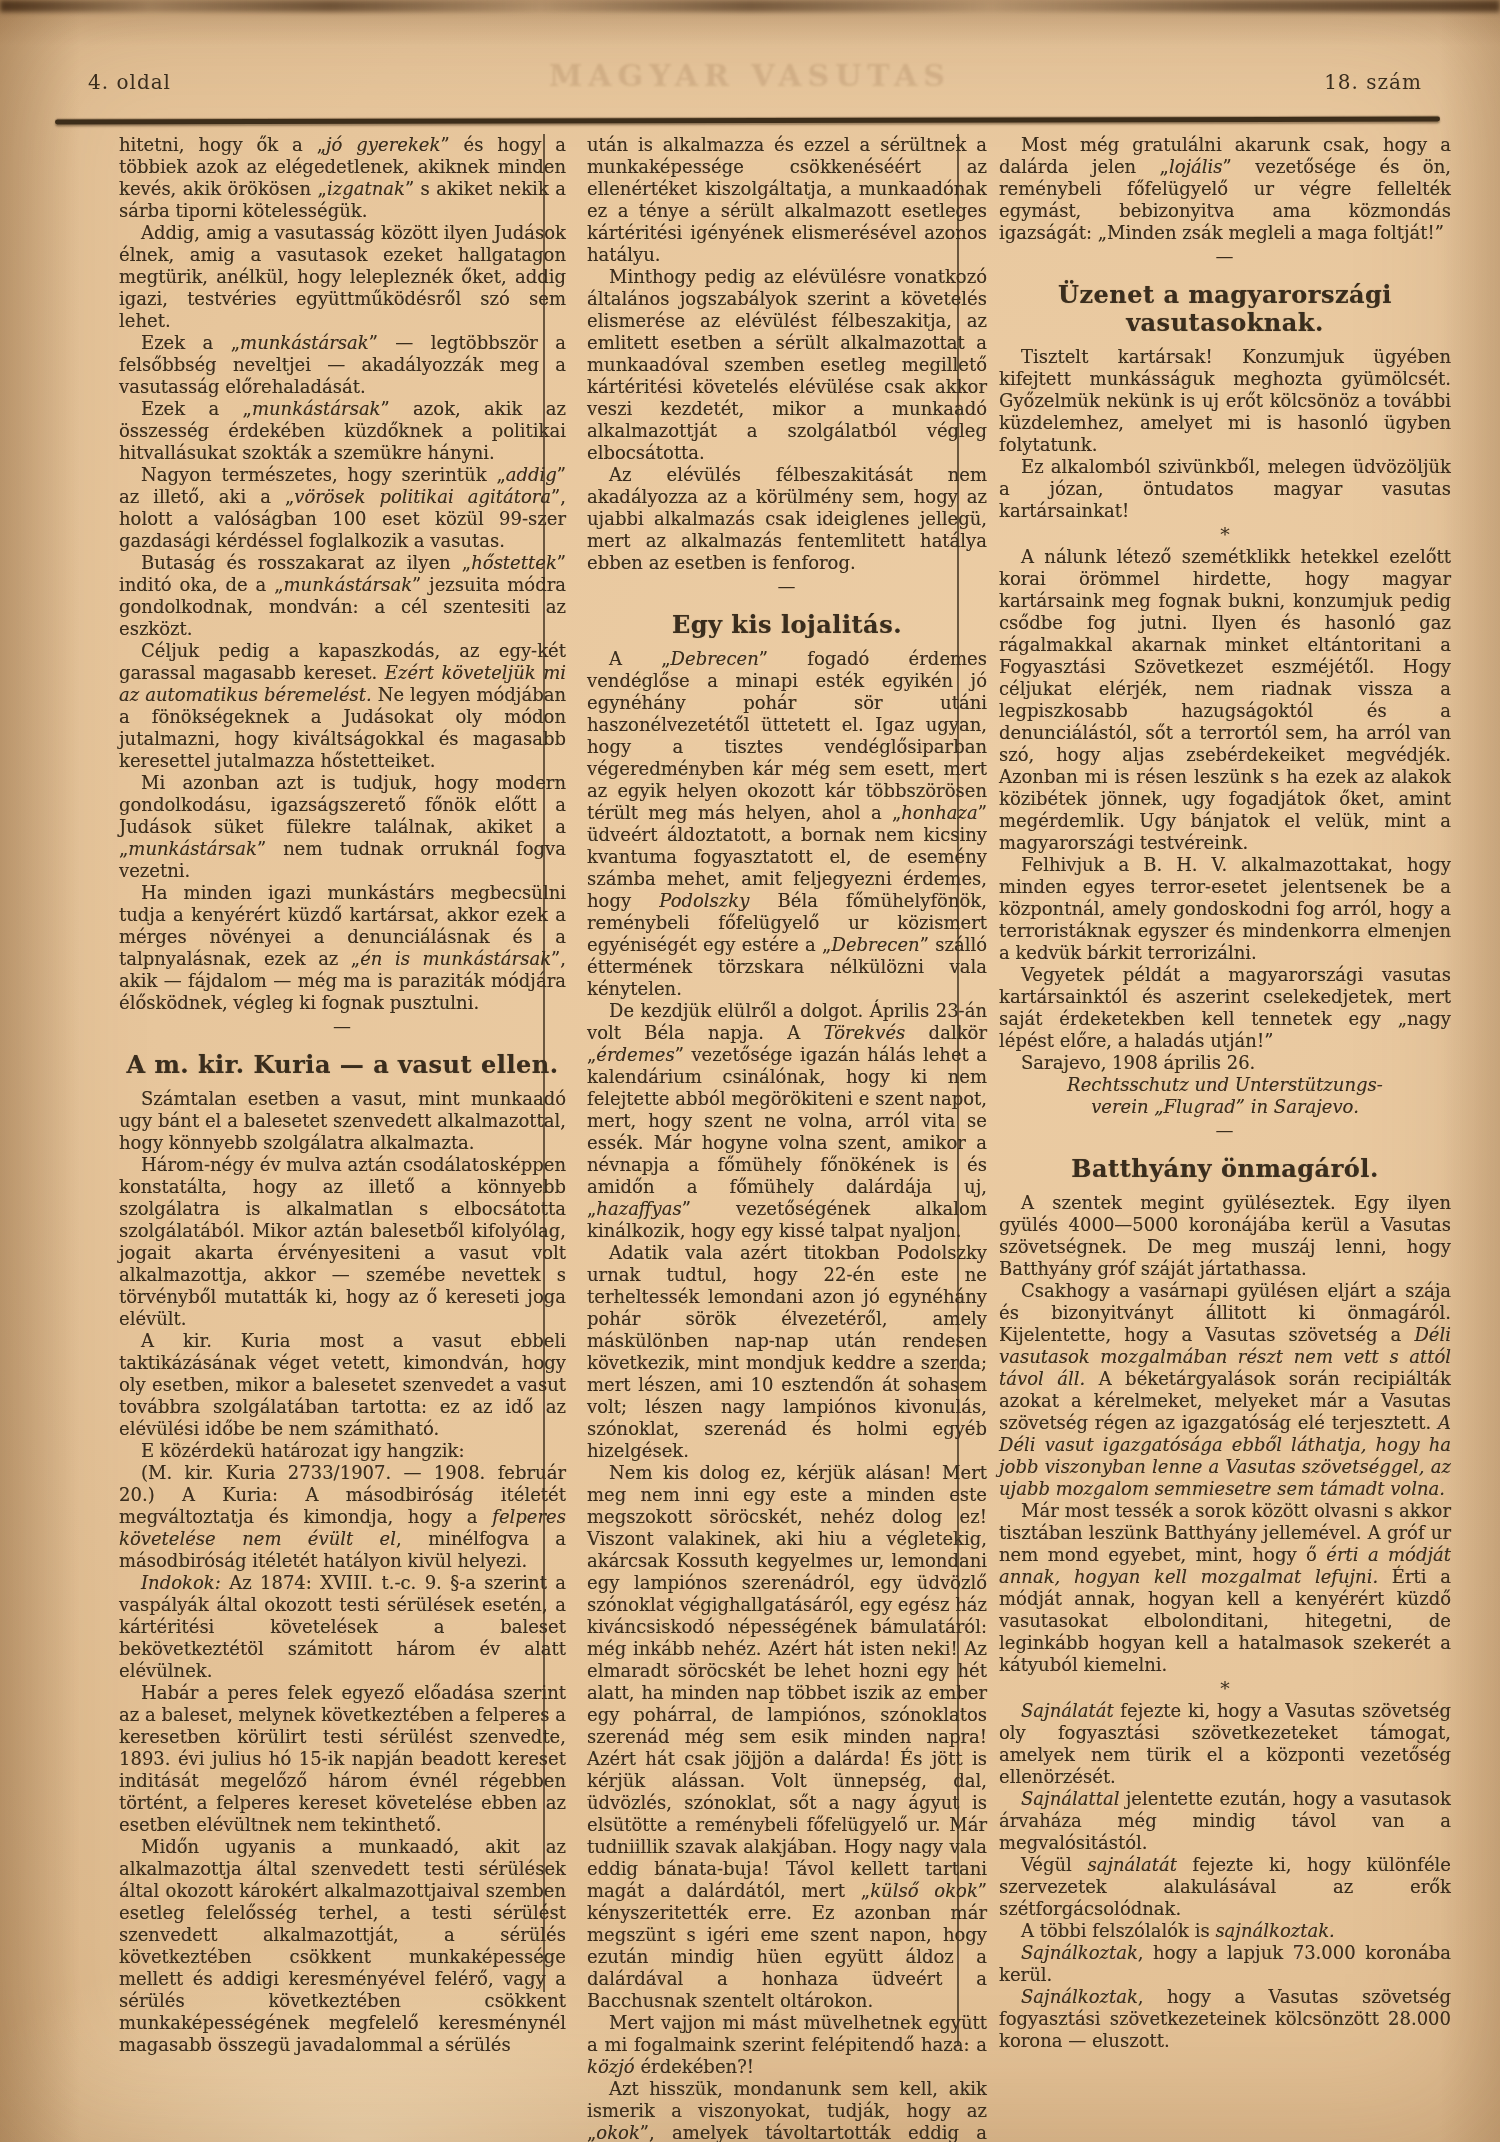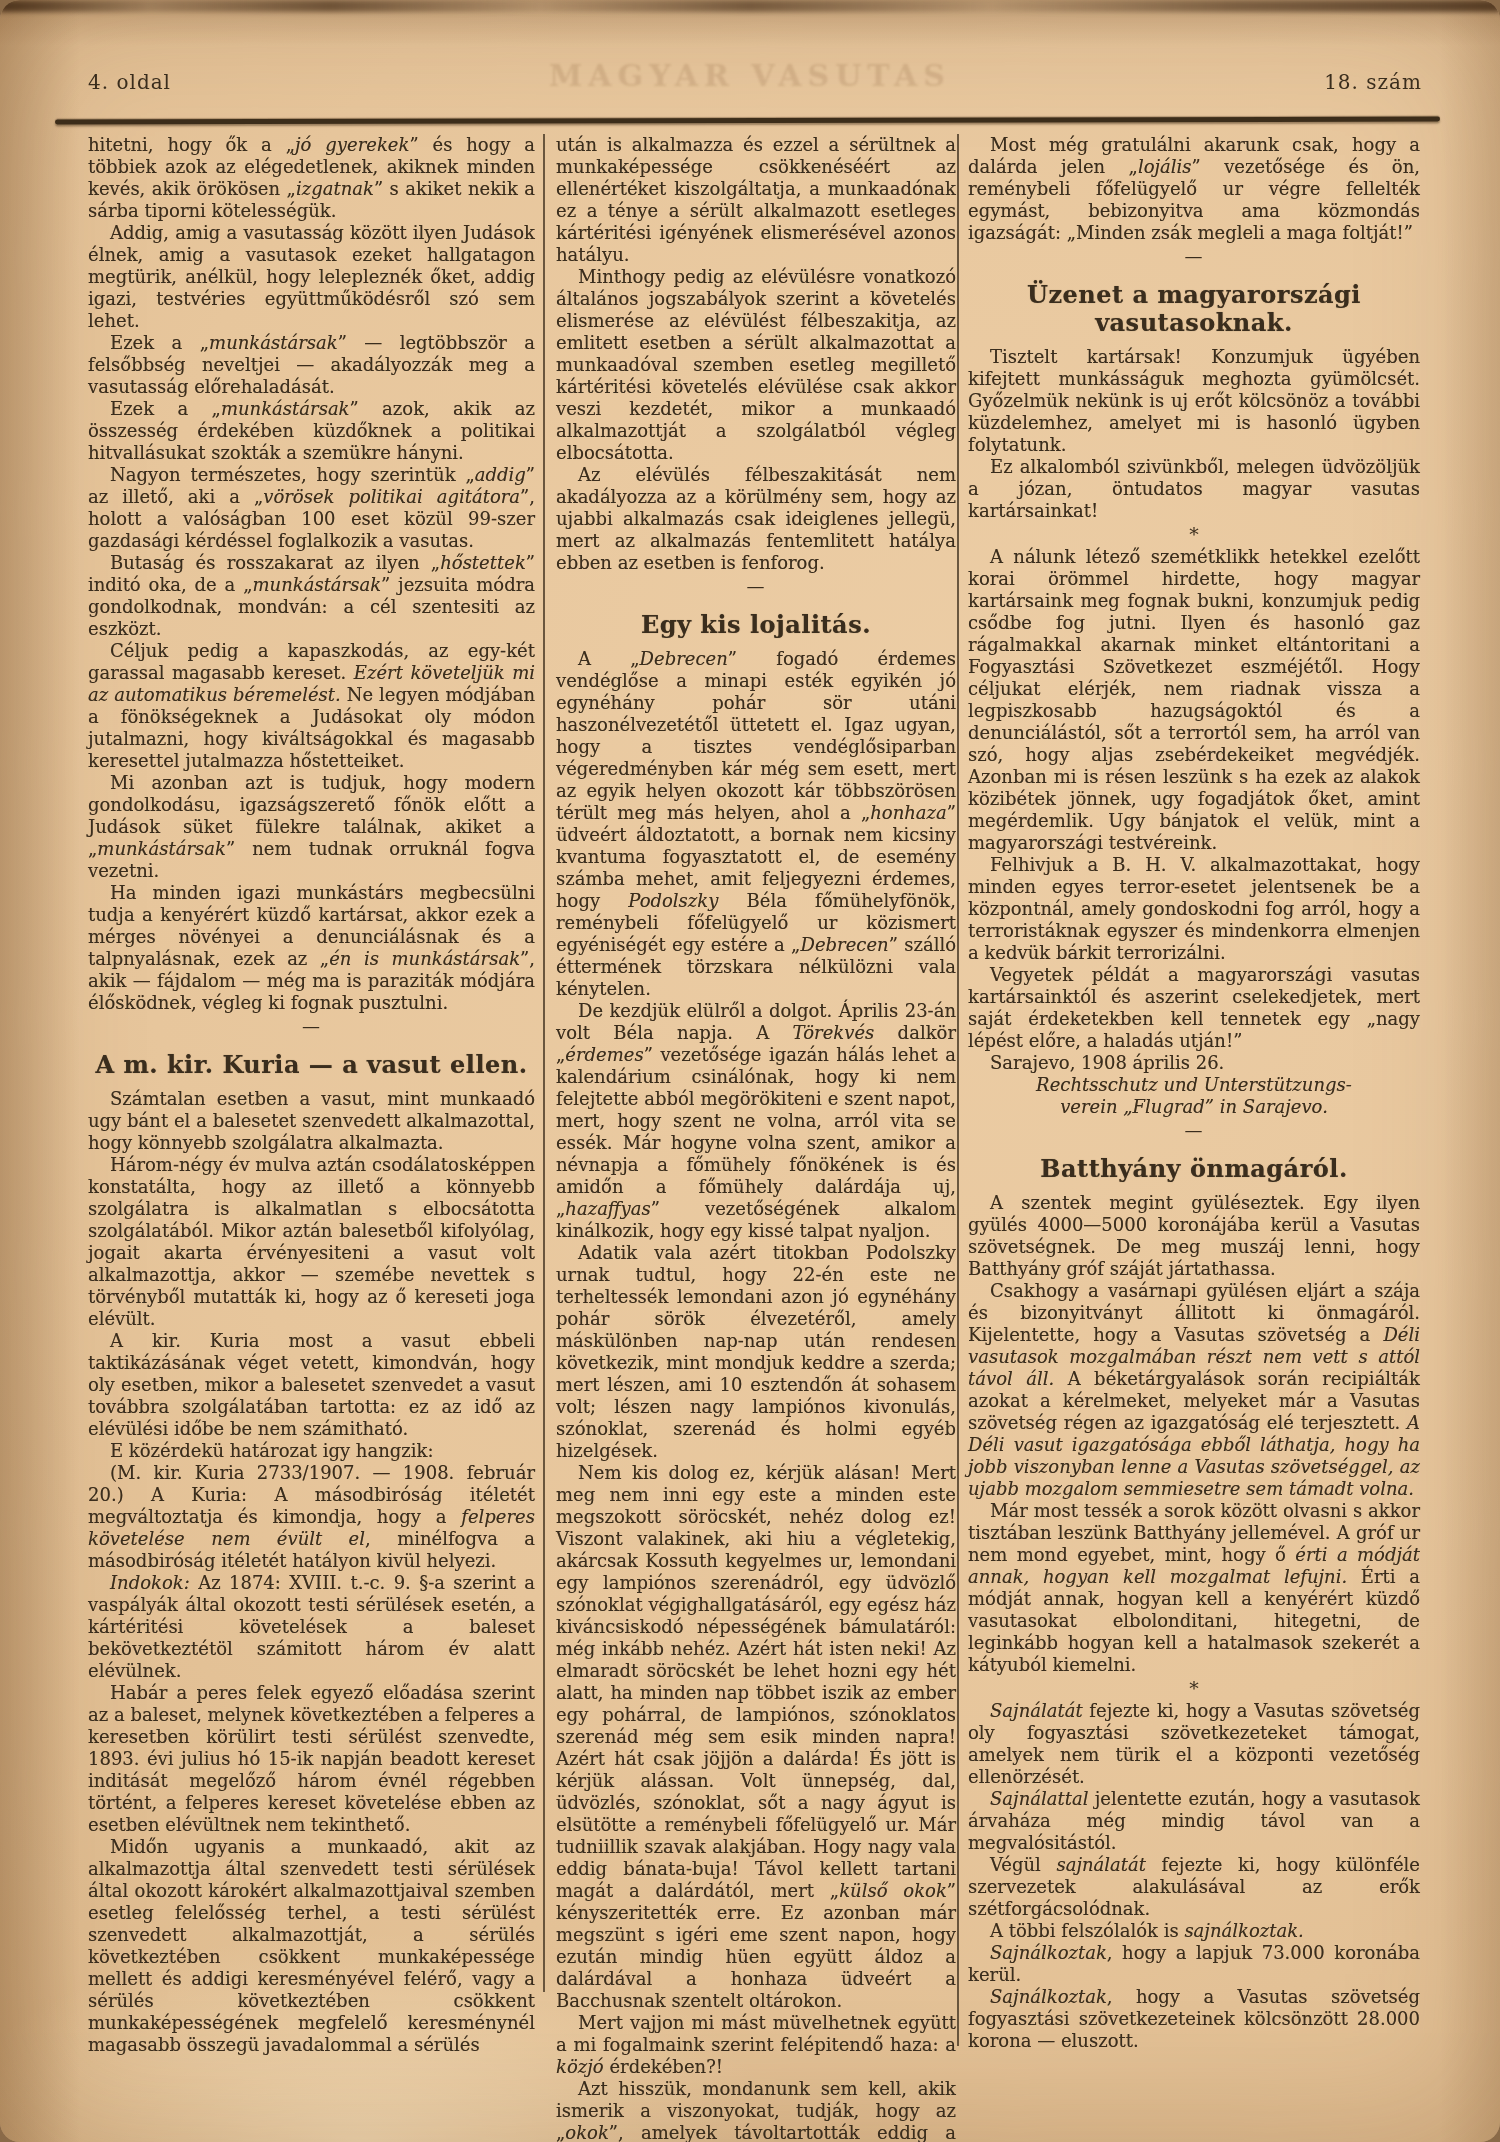--- a/index.html
+++ b/index.html
@@ -5,21 +5,20 @@
 <style>
   html,body{margin:0;padding:0;background:#8a6a48;}
   .page{
     position:relative;width:1500px;height:2142px;overflow:hidden;
     font-family:"DejaVu Serif","Liberation Serif",serif;
     color:#3a2d1d;
     background:
       radial-gradient(40% 14% at 24% 100%, rgba(255,238,205,.55), rgba(255,238,205,0) 70%),
       radial-gradient(120% 95% at 66% 36%, #eccda5 0%, #e7c69c 48%, #dfbc90 76%, #d4ad7d 94%, #c89c6a 100%);
     box-shadow: inset 0 0 140px rgba(115,72,32,.28);
-    border-radius: 20px;
   }
   .page::before{
     content:"";position:absolute;inset:0;pointer-events:none;
     background:linear-gradient(90deg, rgba(120,80,40,.30), rgba(120,80,40,0) 80px),
                linear-gradient(270deg, rgba(120,80,40,.18), rgba(120,80,40,0) 60px),
                linear-gradient(180deg, rgba(100,60,25,.22), rgba(100,60,25,0) 46px);
   }
   .top-smudge{
     position:absolute;top:0;left:0;right:0;height:12px;filter:blur(2.5px);
     background:linear-gradient(90deg, rgba(55,33,14,.8) 0%, rgba(55,33,14,.25) 10%,
@@ -41,21 +40,21 @@
     text-shadow:0 0 1px rgba(58,45,29,.6);
   }
   .header-rule{
     position:absolute;top:118px;left:55px;width:1385px;height:5px;
     background:#3c2d1a;border-radius:3px;transform:rotate(-0.12deg);
     box-shadow:0 2px 2px rgba(60,40,18,.45), 0 -1px 1px rgba(60,40,18,.35);
   }
   .colrule{position:absolute;width:2px;background:linear-gradient(180deg,#4a3826,#5b English 0);background:#4a3a26;opacity:.8;}
   .colrule-1{left:543px;top:134px;height:1858px;}
   .colrule-2{left:957px;top:134px;height:1912px;}
-  .col{position:absolute;top:134px;font-size:18px;line-height:22px;}
+  .col{position:absolute;top:134px;font-size:18px;line-height:22px;margin-left:31px;}
   .col-1{left:88px;width:447px;}
   .col-2{left:556px;width:400px;}
   .col-3{left:968px;width:452px;}
   .para{margin:0;text-indent:22px;text-align:justify;
     text-shadow:0 0 .6px rgba(58,42,22,.45);}
   .cont{text-indent:0;}
   .sig{margin:0;text-align:center;font-style:italic;text-indent:0;
     text-shadow:0 0 .6px rgba(58,42,22,.45);}
   .art-title{
     font-size:24px;line-height:28px;font-weight:bold;text-align:center;

